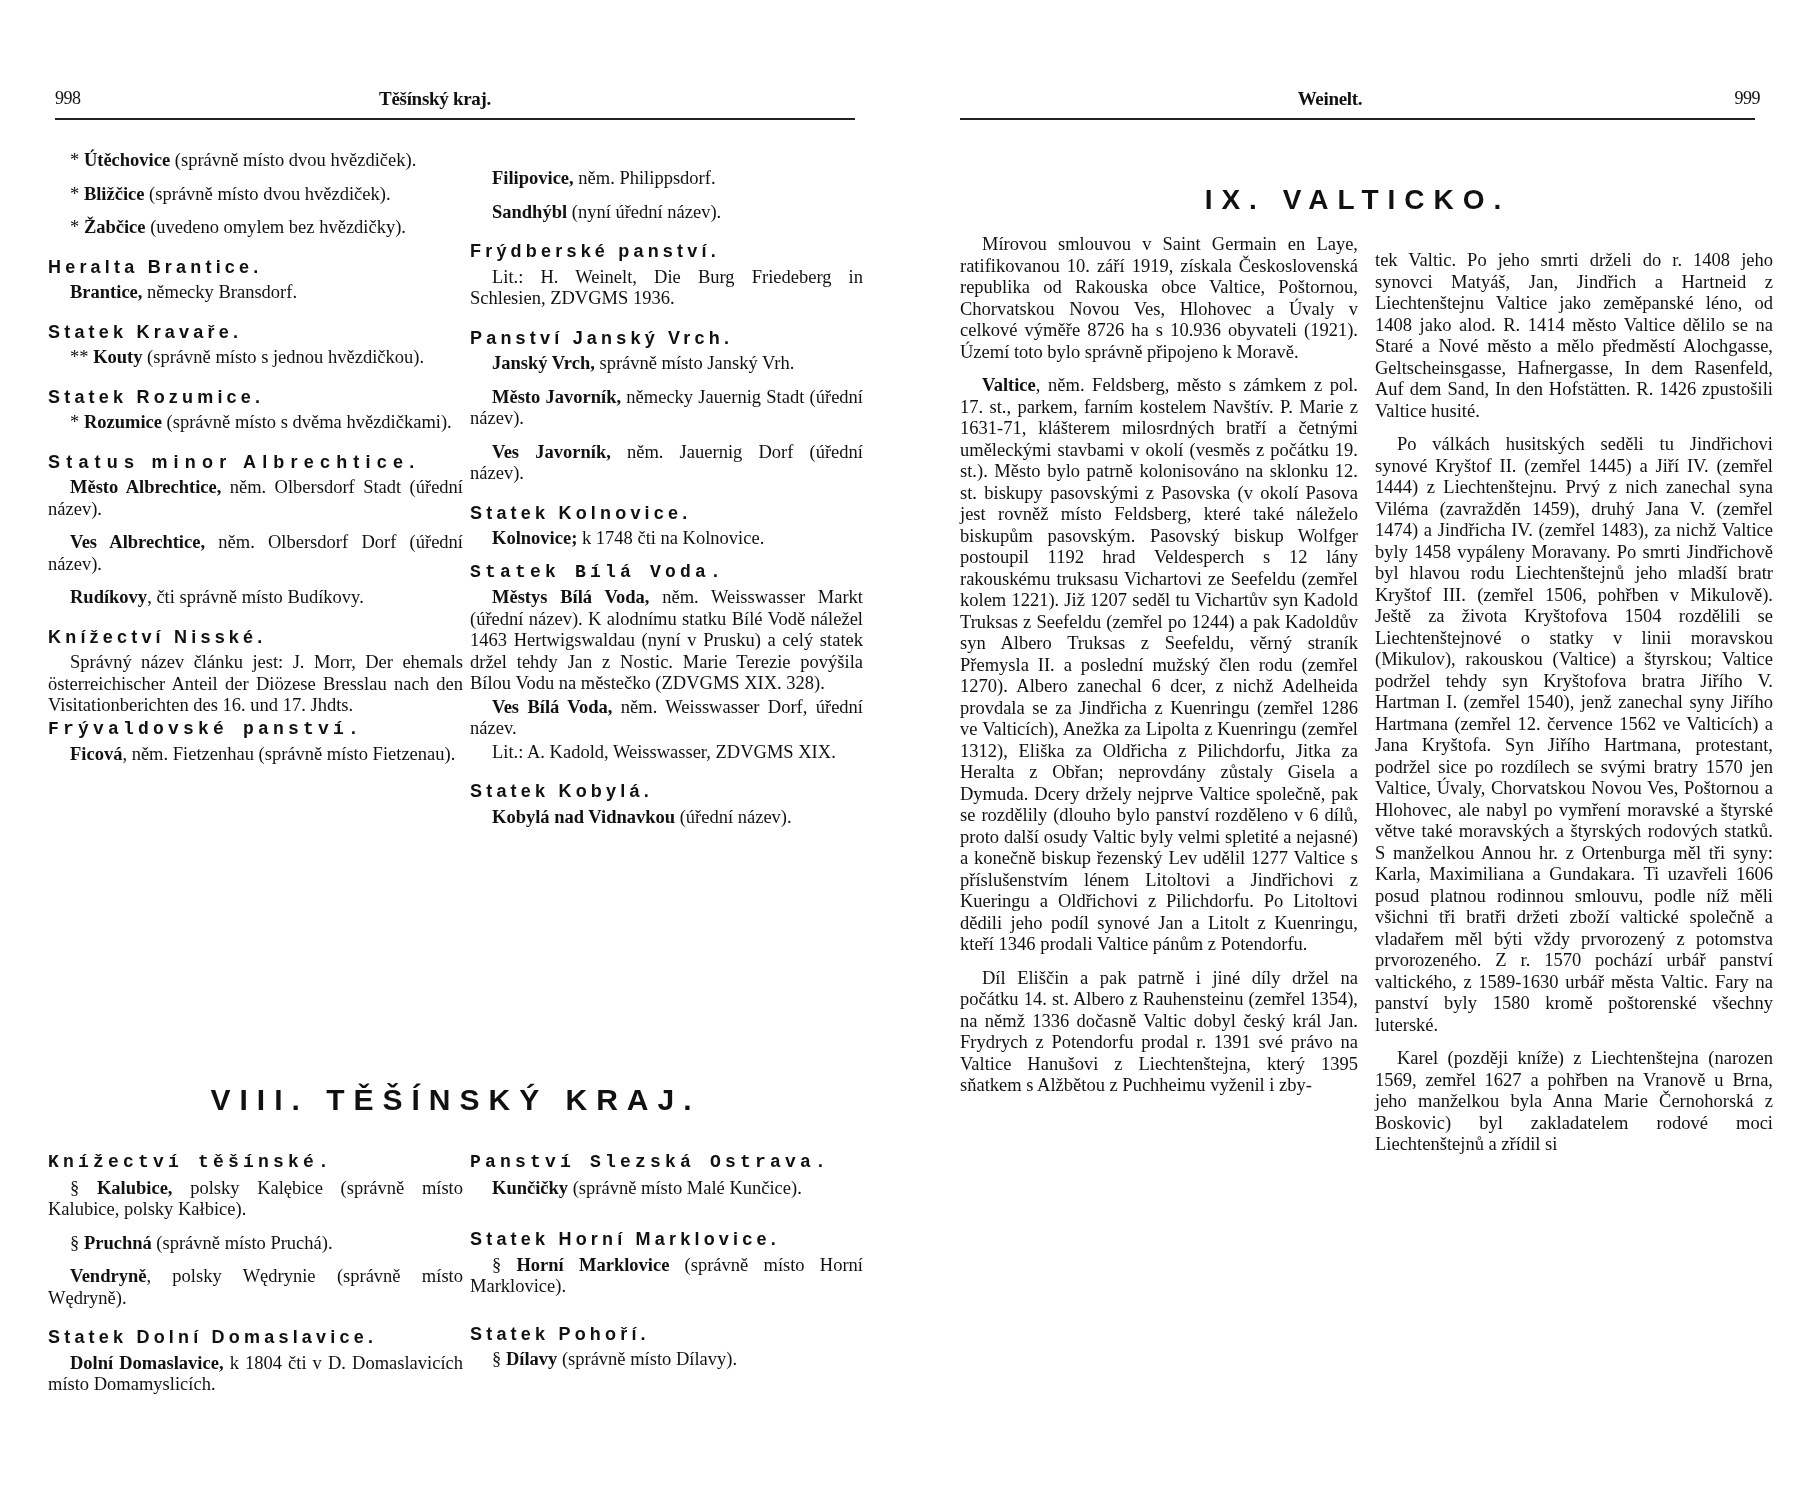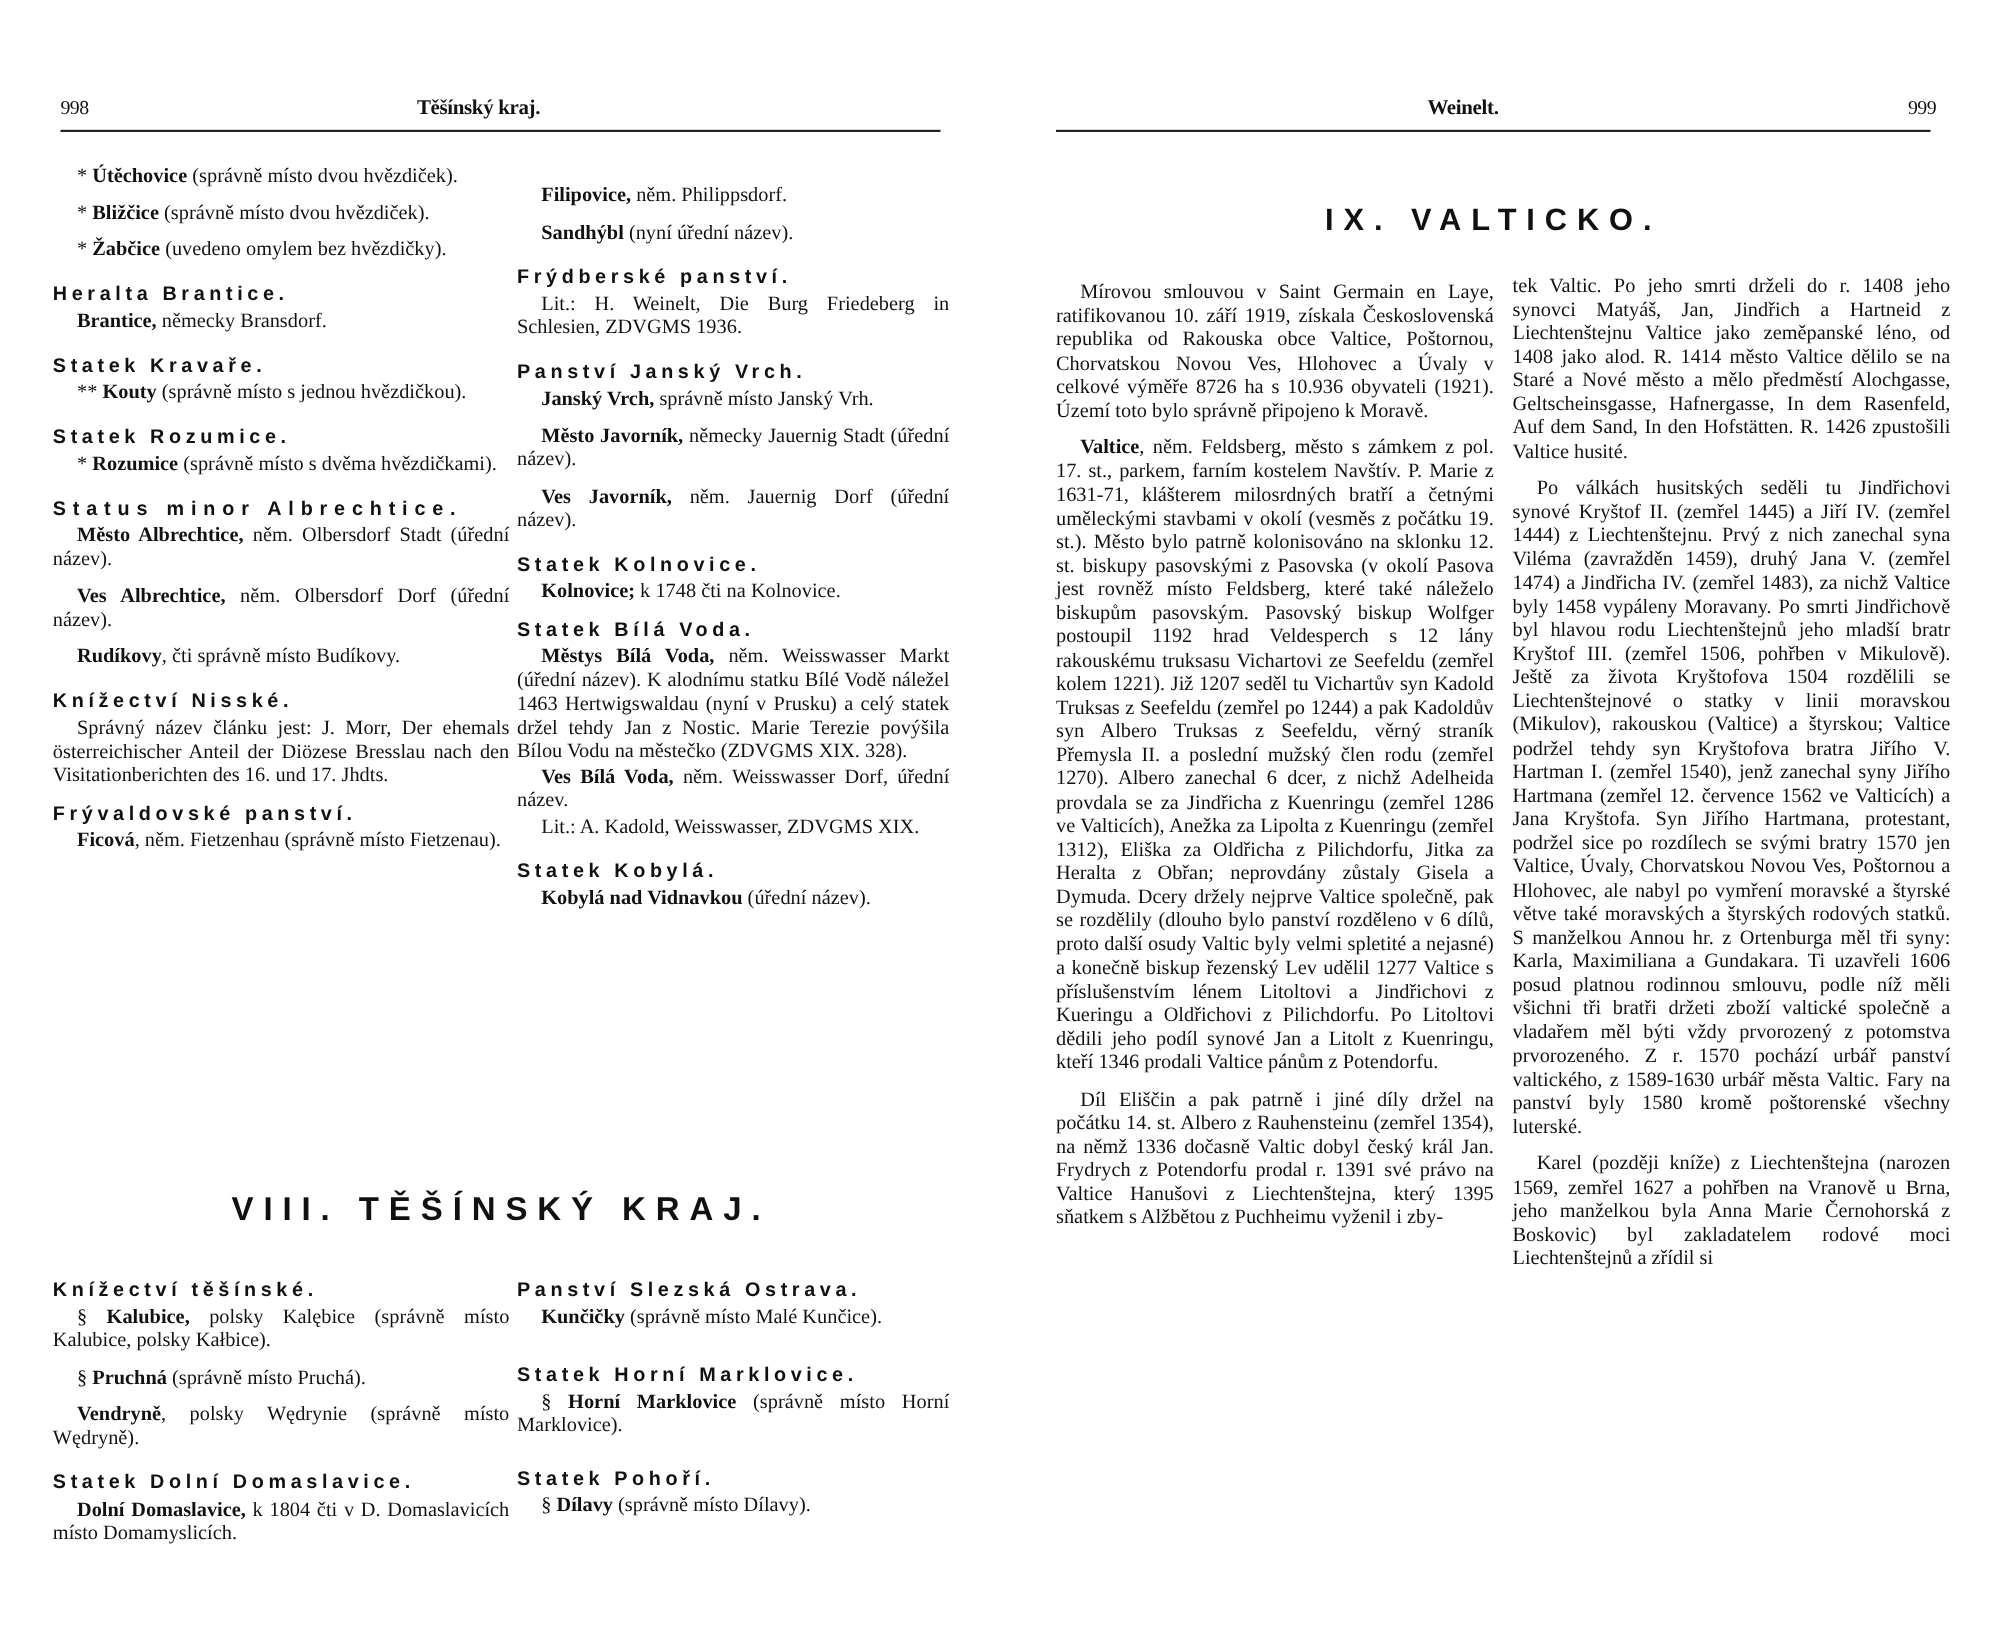--- a/index.html
+++ b/index.html
@@ -27,37 +27,37 @@
 
   .col { position: absolute; font-size: 18.5px; line-height: 21.5px; text-align: justify; }
   .col p { margin: 0 0 12px 0; text-indent: 22px; }
   .col p.tight { margin-bottom: 2px; }
   .col p b { font-weight: bold; }
   .sec-head {
     font-family: "Liberation Sans", "DejaVu Sans", sans-serif;
     font-weight: bold; font-size: 18px; letter-spacing: 4.2px;
     margin: 18px 0 4px 0; text-align: left; white-space: nowrap;
   }
-  .sec-head.first { margin-top: 12px; }
+  .sec-head.first { margin-top: 2px; font-family: Liberation Mono, monospace; }
 
   .chapter-title {
     position: absolute;
     font-family: "Liberation Sans", "DejaVu Sans", sans-serif;
     font-weight: bold; font-size: 30px; letter-spacing: 9px;
     text-align: center; white-space: nowrap;
   }
 
   .lc1 { left: 48px; top: 150px; width: 415px; }
   .lc2 { left: 470px; top: 168px; width: 393px; }
   .lc3 { left: 48px; top: 1150px; width: 415px; }
   .lc4 { left: 470px; top: 1150px; width: 393px; }
   .ch8 { left: 48px; top: 1083px; width: 815px; }
 
   .ch9 { left: 55px; top: 184px; width: 795px; }
-  .rc1 { left: 55px; top: 256px; width: 398px; }
+  .rc1 { left: 55px; top: 234px; width: 398px; }
   .rc2 { left: 470px; top: 250px; width: 398px; }
 </style>
 </head>
 <body>
 
 <div class="page page-left">
   <div class="running-head">
     <span class="pg-num">998</span>
     <span class="head-title">Těšínský kraj.</span>
   </div>

